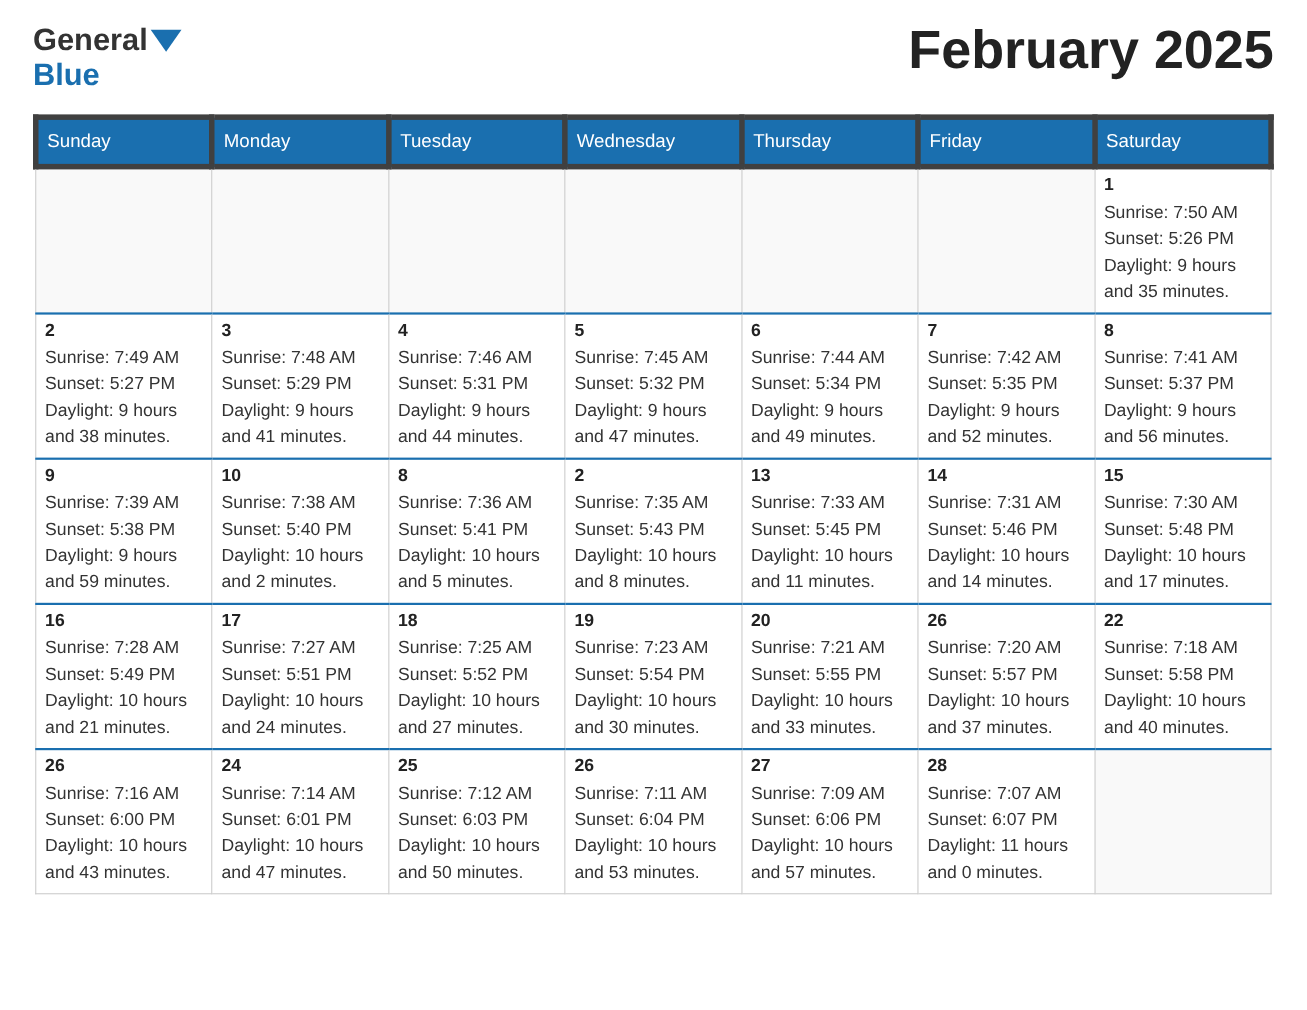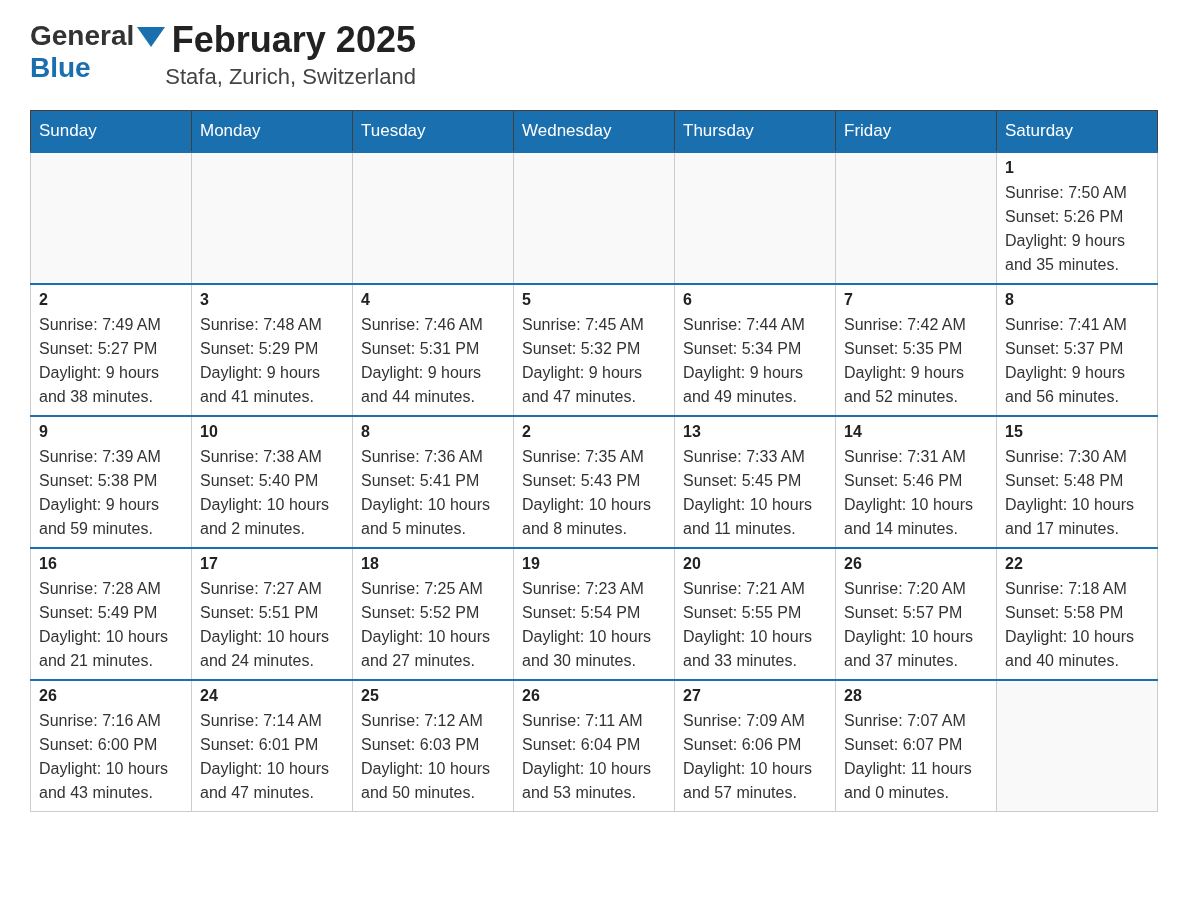--- a/index.html
+++ b/index.html
@@ -5,20 +5,21 @@
     * { margin: 0; padding: 0; box-sizing: border-box; }
     body {
       font-family: Arial, sans-serif;
       background: #fff;
       width: 1188px;
       min-height: 918px;
       padding: 20px 30px;
     }
     .header {
       display: flex;
+      justify-content: space-between;
       align-items: flex-start;
       margin-bottom: 20px;
     }
     .logo-text-general {
       font-size: 28px;
       font-weight: bold;
       color: #333;
       font-family: Arial, sans-serif;
     }
     .logo-triangle {
@@ -42,21 +43,21 @@
       align-items: flex-start;
     }
     .logo-row1 {
       display: flex;
       align-items: center;
     }
     .title-block {
       text-align: right;
     }
     .month-title {
-      font-size: 36px;
+      font-size: 49px;
       font-weight: bold;
       color: #222;
       line-height: 1.1;
     }
     .location {
       font-size: 22px;
       color: #444;
       margin-top: 4px;
     }
     .calendar {
@@ -64,21 +65,21 @@
       border-collapse: collapse;
       border: 1px solid #aaa;
     }
     .calendar th {
       background-color: #1a6faf;
       color: #fff;
       font-size: 17px;
       font-weight: normal;
       padding: 10px 8px;
       text-align: left;
-      border: 1px solid #404040;
+      border: 5px solid #404040;
     }
     .calendar td {
       vertical-align: top;
       border: 1px solid #ccc;
       padding: 6px 8px;
       width: calc(100% / 7);
       min-height: 110px;
       height: 110px;
     }
     .day-number {
@@ -106,21 +107,20 @@
 <div class="header">
   <div class="logo-wrapper">
     <div class="logo-row1">
       <span class="logo-text-general">General</span>
       <span class="logo-triangle"></span>
     </div>
     <span class="logo-blue">Blue</span>
   </div>
   <div class="title-block">
     <div class="month-title">February 2025</div>
-    <div class="location">Stafa, Zurich, Switzerland</div>
   </div>
 </div>
 
 <table class="calendar">
   <thead>
     <tr>
     <th>Sunday</th>
         <th>Monday</th>
         <th>Tuesday</th>
         <th>Wednesday</th>

